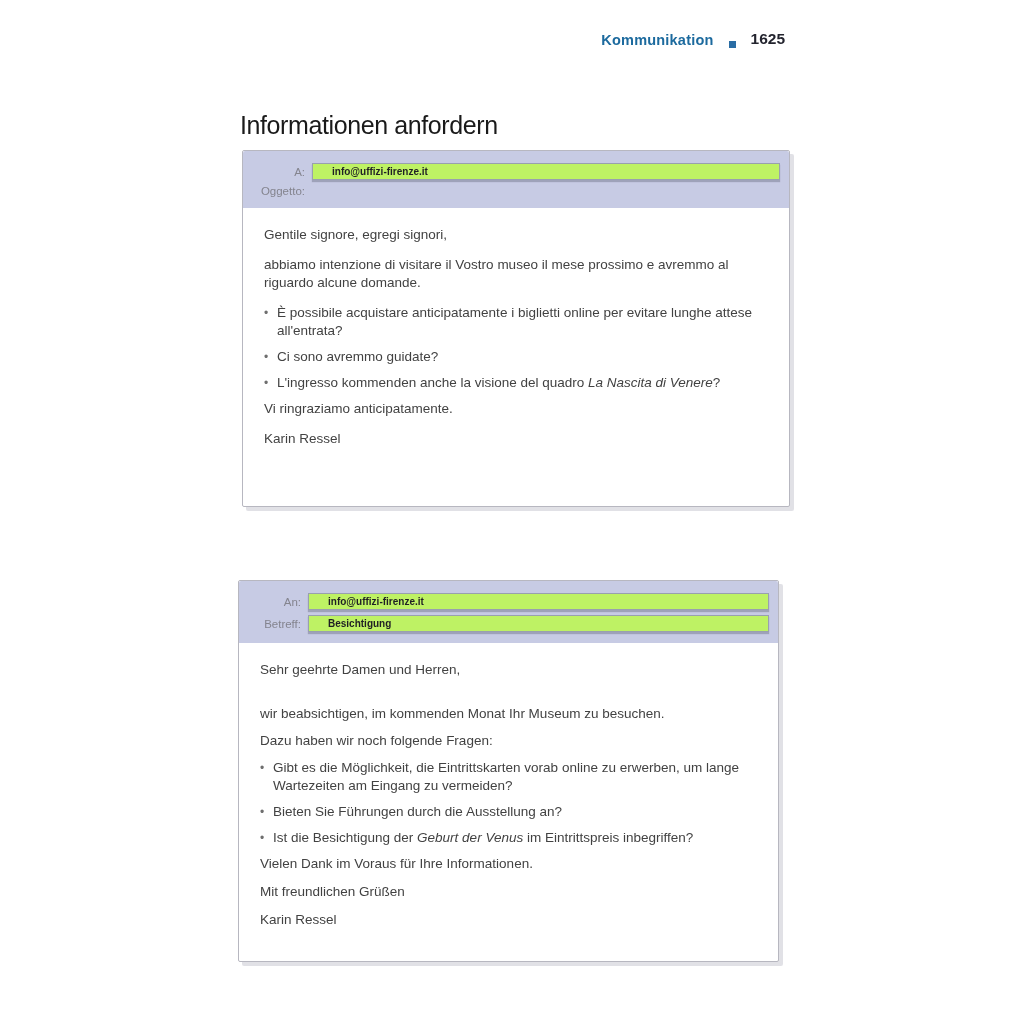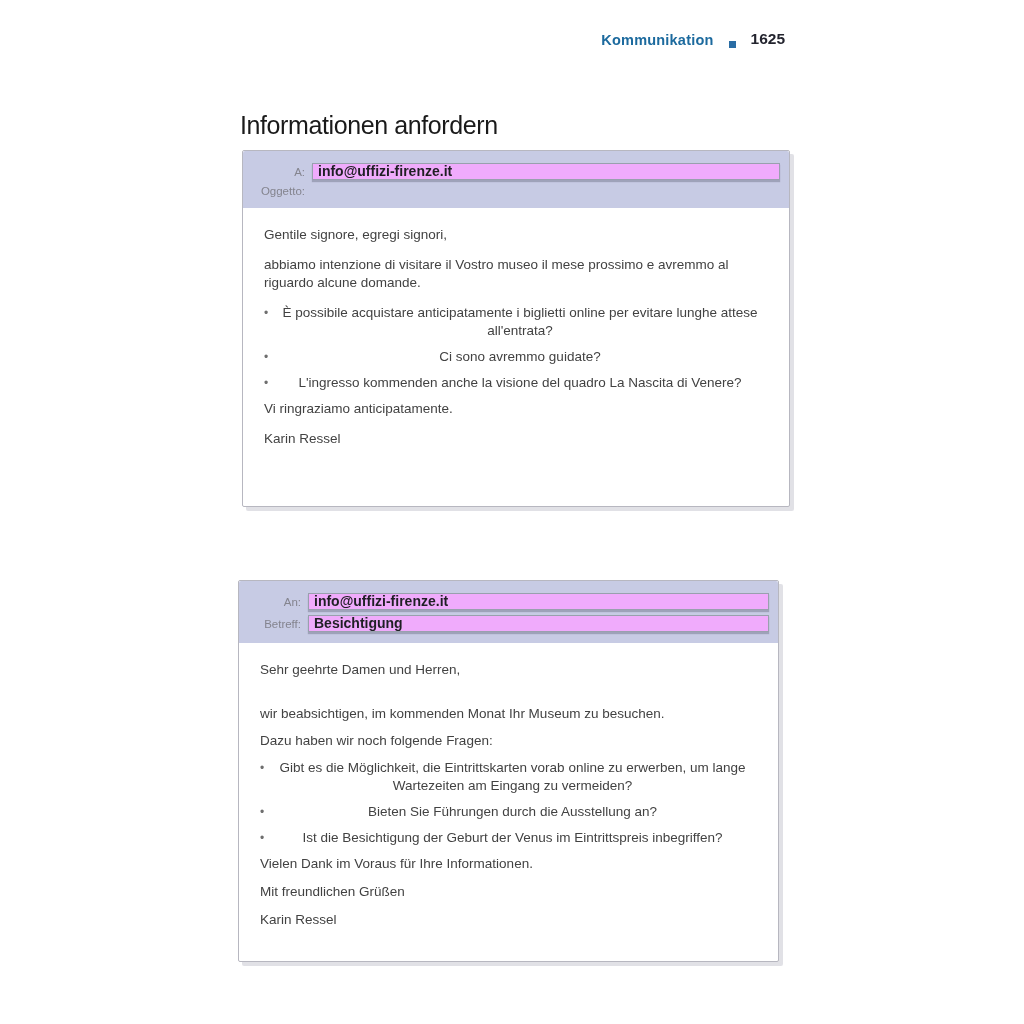--- a/index.html
+++ b/index.html
@@ -49,40 +49,40 @@
     border-radius:2px 2px 0 0;
   }
   .field-row { display:flex; align-items:center; margin-bottom:5px; }
   .field-label {
     width:62px; flex-shrink:0;
     text-align:right; padding-right:7px;
     color:#84848e; font-size:11.5px;
   }
   .field-input {
     flex:1;
-    background:#f0abfc;
+    background:#bef264;
     border:1px solid #99a0ae;
     box-shadow:0 2px 1px rgba(108,112,134,0.45);
     height:13px; line-height:13px;
-    font-size:14px; font-weight:bold; color:#1f1f24;
-    padding:1px 5px;
+    font-size:10px; font-weight:bold; color:#1f1f24;
+    padding:1px 19px;
     white-space:nowrap; overflow:hidden;
   }
 
   .mail-body {
     padding:18px 26px 0 21px;
     font-size:13.5px; color:#424242; line-height:18px;
   }
   .mail-body p { margin:0 0 12px 0; }
   .bullet-item { display:flex; margin:0 0 8px 0; }
   .bullet-dot { color:#6e6e6e; width:13px; flex-shrink:0; font-size:12px; line-height:18px; }
-  .bullet-text { flex:1;text-align:center; }
+  .bullet-text { flex:1; }
   .sig-line { margin:0; }
   .gap-above { margin-top:10px; }
-  em, .it { }
+  em, .it { font-style:italic; }
 </style>
 </head>
 <body>
 
 <div class="page-head">
   <span class="section-name">Kommunikation</span>
   <span class="square-bullet"></span>
   <span class="page-number">1625</span>
 </div>
 

